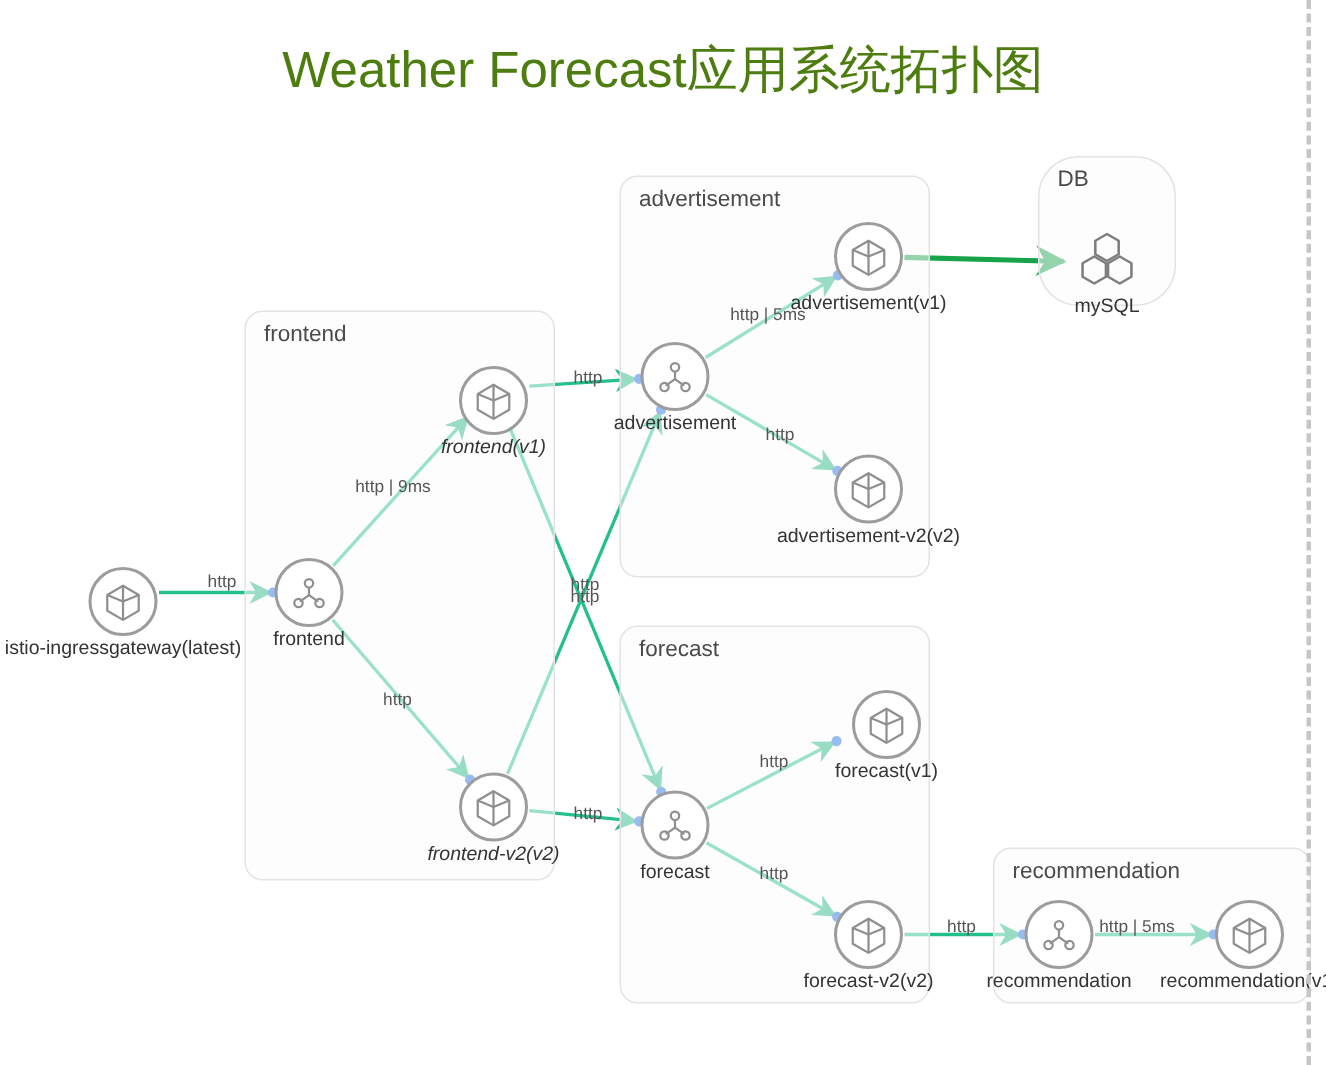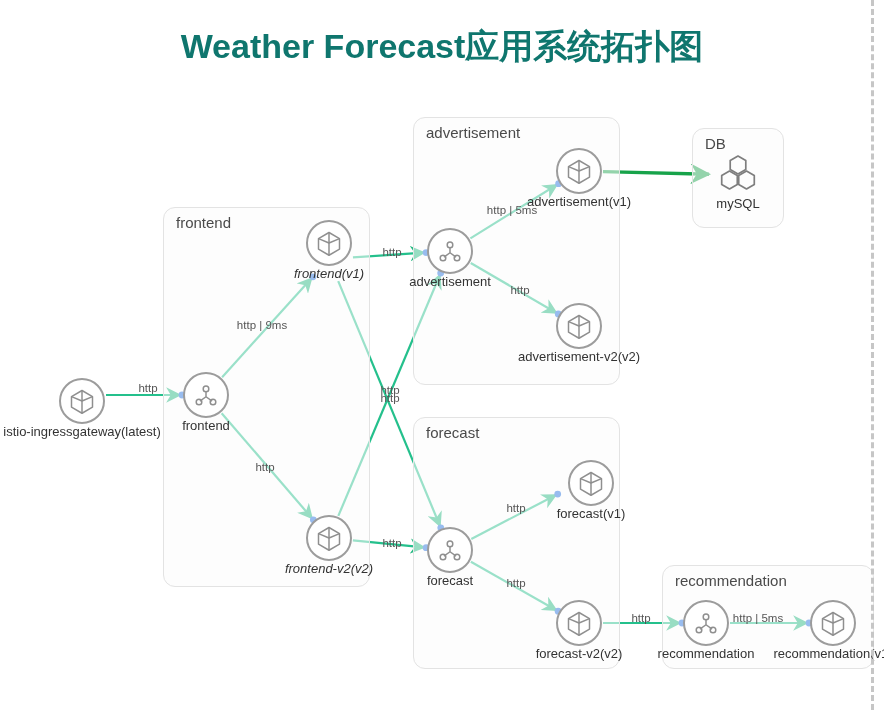--- a/index.html
+++ b/index.html
@@ -10,22 +10,22 @@
     overflow:hidden;
     position:relative;
   }
   #canvas{position:absolute;left:0;top:0;width:884px;height:710px;}
 
   .title{
     position:absolute;
     left:0;top:24px;width:884px;
     text-align:center;
     font-size:34px;
-    font-weight:bold;
-    color:#0f766e;
+    font-weight:normal;
+    color:#4d7c0f;
     letter-spacing:0px;
     white-space:nowrap;
   }
 
   
   .edge-rule{
     position:absolute;
     top:0;left:871px;
     width:0;height:710px;
     border-left:3px dashed #c6c6c6;
@@ -131,21 +131,21 @@
       </g>
   </svg>
 
   <div id="groups-layer">
       <div class="group" style="left: 163px; top: 207px; width: 207px; height: 380px;">
         <div class="group-label">frontend</div>
       </div>
       <div class="group" style="left: 413px; top: 117px; width: 207px; height: 268px;">
         <div class="group-label">advertisement</div>
       </div>
-      <div class="group" style="left: 692px; top: 128px; width: 92px; height: 100px;">
+      <div class="group" style="left: 692px; top: 104px; width: 92px; height: 100px; border-radius: 27px;">
         <div class="group-label">DB</div>
       </div>
       <div class="group" style="left: 413px; top: 417px; width: 207px; height: 252px;">
         <div class="group-label">forecast</div>
       </div>
       <div class="group" style="left: 662px; top: 565px; width: 212px; height: 104px;">
         <div class="group-label">recommendation</div>
       </div>
     </div>
 
@@ -169,21 +169,21 @@
             <g fill="none" stroke="#8f8f8f" stroke-width="1.7">
               <path d="M16 12 L16 18 M16 18 L9 23 M16 18 L23 23"></path>
               <circle cx="16" cy="9" r="3.2"></circle>
               <circle cx="8" cy="24" r="3.2"></circle>
               <circle cx="24" cy="24" r="3.2"></circle>
             </g>
           </svg>
         </div>
         <div class="nlabel">frontend</div>
       </div>
-      <div class="node" style="left: 306px; top: 220px; font-style: italic;">
+      <div class="node" style="left: 306px; top: 244px; font-style: italic;">
         <div class="ring">
           <svg width="28" height="28" viewBox="0 0 32 32">
             <g fill="none" stroke="#8f8f8f" stroke-width="1.7" stroke-linejoin="round">
               <path d="M16 4 L28 11 L28 23 L16 30 L4 23 L4 11 Z"></path>
               <path d="M16 4 L16 16 L28 11"></path>
               <path d="M16 16 L16 30"></path>
               <path d="M16 16 L4 11"></path>
             </g>
           </svg>
         </div>

